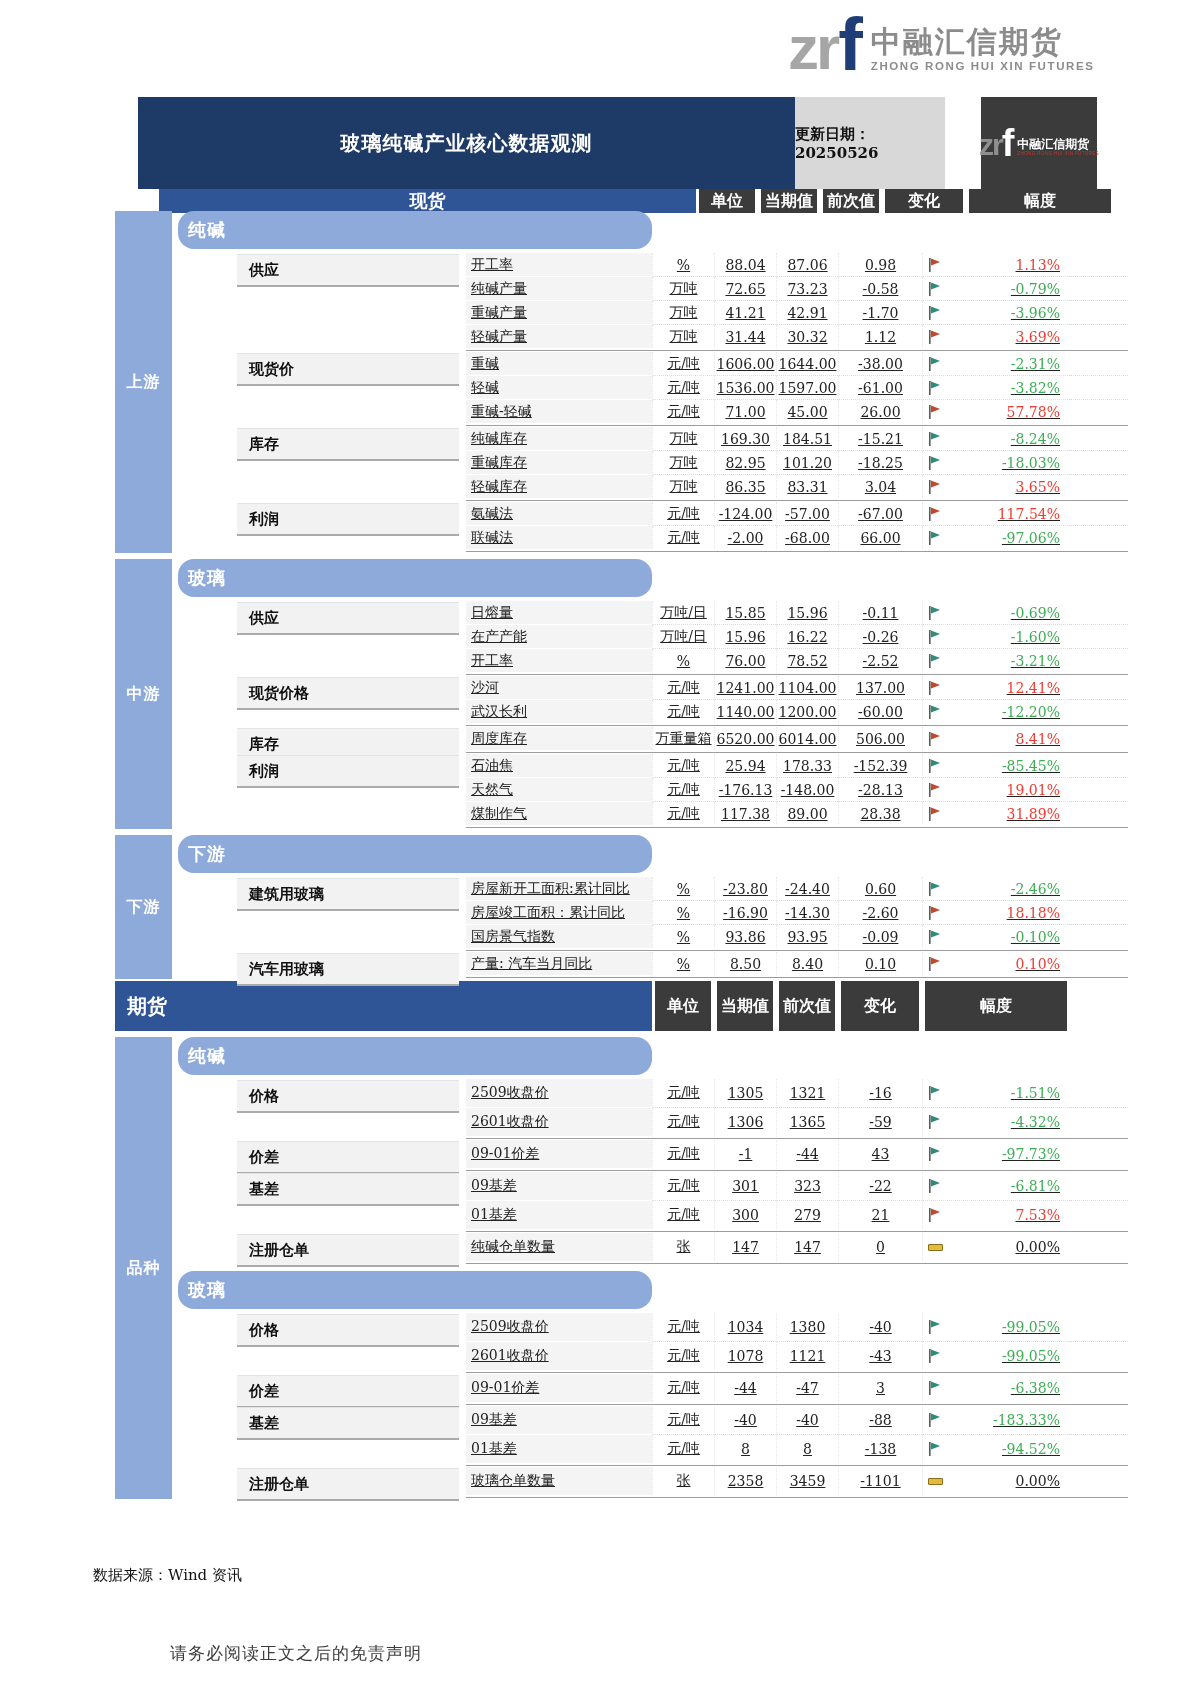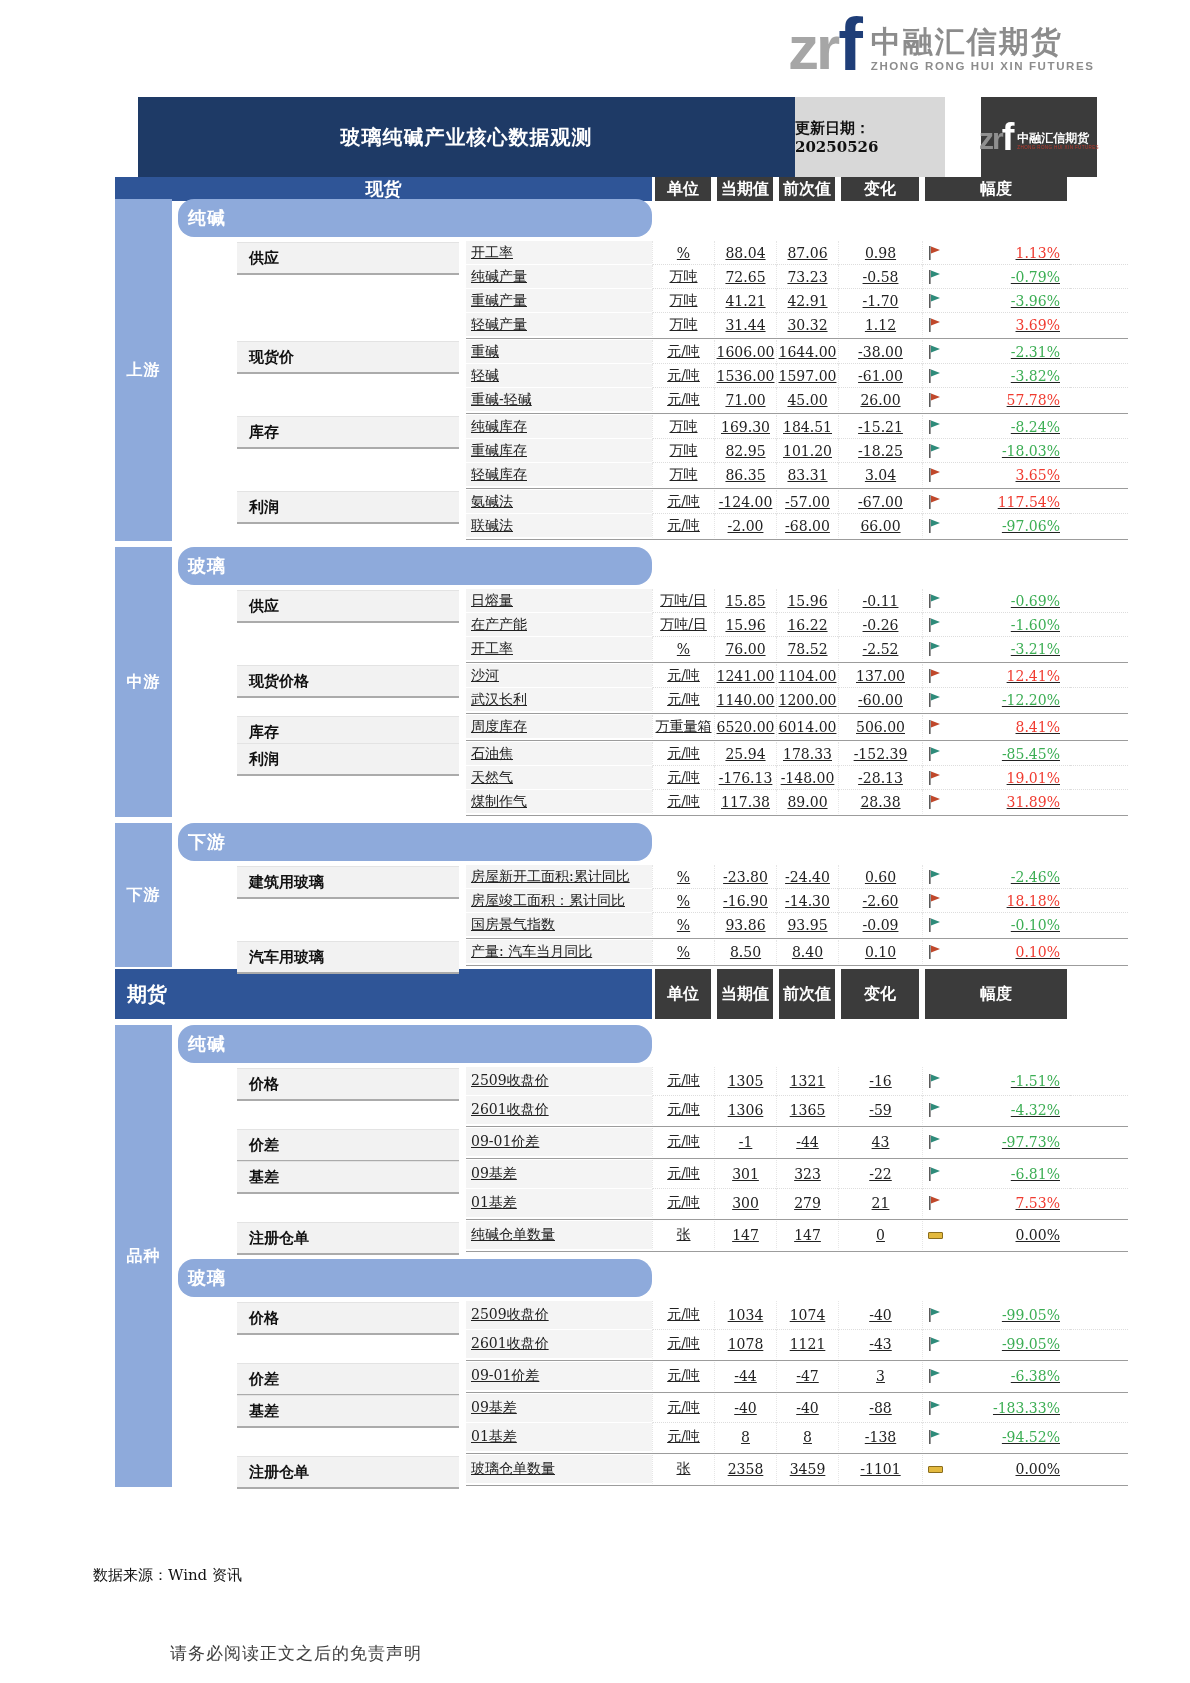--- a/index.html
+++ b/index.html
@@ -11,34 +11,34 @@
   
   .corp-logo{position:absolute;top:16px;left:788px;display:flex;align-items:flex-end;}
   .corp-logo .zr{font-family:"Liberation Sans",sans-serif;font-weight:bold;font-size:62px;line-height:.82;color:#a6a6a6;letter-spacing:-3px;}
   .corp-logo .zf{font-family:"Liberation Sans",sans-serif;font-weight:bold;font-size:74px;line-height:.78;color:#1f3e78;margin-left:1px;}
   .corp-txt{margin-left:8px;margin-bottom:2px;}
   .corp-txt .cn{font-weight:bold;font-size:30px;line-height:1.05;color:#8c8c8c;letter-spacing:2px;}
   .corp-txt .en{font-family:"Liberation Sans",sans-serif;font-weight:bold;font-size:11.5px;color:#8c8c8c;letter-spacing:1.6px;margin-top:2px;}
   
   .sheet{position:absolute;left:115px;top:97px;width:1013px;}
   
-  .title-row{display:flex;height:80px;padding-left:23px;}
+  .title-row{display:flex;height:92px;padding-left:23px;}
   .title-main{width:657px;background:#1e3a66;color:#fff;display:flex;align-items:center;justify-content:center;font-size:20px;font-weight:bold;letter-spacing:1px;}
   .title-date{width:150px;background:#d8d8d8;color:#111;display:flex;align-items:center;justify-content:center;font-size:15px;font-weight:bold;}
   .title-gap{width:36px;}
   .title-logo{width:116px;background:#3b3b3b;display:flex;align-items:center;justify-content:center;}
   .mini-logo{display:flex;align-items:flex-end;}
   .mini-logo .zr{font-family:"Liberation Sans",sans-serif;font-weight:bold;font-size:30px;line-height:.8;color:#8f8f8f;letter-spacing:-2px;}
   .mini-logo .zf{font-family:"Liberation Sans",sans-serif;font-weight:bold;font-size:38px;line-height:.74;color:#fff;}
   .mini-txt{margin-left:3px;margin-bottom:1px;}
   .mini-txt .cn{font-weight:bold;font-size:12px;line-height:1;color:#fff;white-space:nowrap;}
   .mini-txt .en{font-family:"Liberation Sans",sans-serif;font-size:4.5px;color:#c0392b;letter-spacing:.4px;margin-top:1px;white-space:nowrap;}
   
   .hdr-row{display:grid;grid-template-columns:537px 62px 62px 62px 84px 148px 58px;}
-  .hdr-row.spot{height:16px;}
+  .hdr-row.spot{height:16px;margin-left:44px;}
   .hdr-row.fut{height:50px;margin-top:2px;}
   .hdr-band{background:#2f5597;color:#fff;font-weight:bold;display:flex;align-items:center;}
   .hdr-row.spot .hdr-band{justify-content:center;font-size:18px;}
   .hdr-row.fut .hdr-band{justify-content:flex-start;padding-left:12px;font-size:20px;box-sizing:border-box;}
   .hdr-cell{background:#3b3b3b;color:#fff;font-weight:bold;font-size:16px;display:flex;align-items:center;justify-content:center;margin:0 3px;}
   
   .block{display:flex;margin-top:6px;}
   .sidebar{width:57px;background:#8eaadb;color:#fff;font-weight:bold;font-size:16px;display:flex;align-items:center;justify-content:center;letter-spacing:1px;}
   .side-gap{width:6px;}
   .content{width:950px;display:flex;flex-direction:column;}
@@ -764,21 +764,21 @@
               <div class="band">
                 <span>玻璃</span>
               </div>
               <div class="group">
                 <div class="cat-box">价格</div>
                 <div class="row">
                   <div class="indent"></div>
                   <div class="item">2509收盘价</div>
                   <div class="num">元/吨</div>
                   <div class="num">1034</div>
-                  <div class="num">1074</div>
+                  <div class="num">1380</div>
                   <div class="num">-40</div>
                   <div class="amp">
                     <span class="flag">
                       <svg width="13" height="16" viewBox="0 0 13 16">
                         <rect x="1" y="1" width="1.6" height="14" fill="#5a5a5a"></rect>
                         <path d="M3 1.5 L12 5 L3 8.6 Z" fill="#2e8b7a"></path>
                       </svg>
                     </span>
                     <span class="amp-val down">-99.05%</span>
                   </div>

